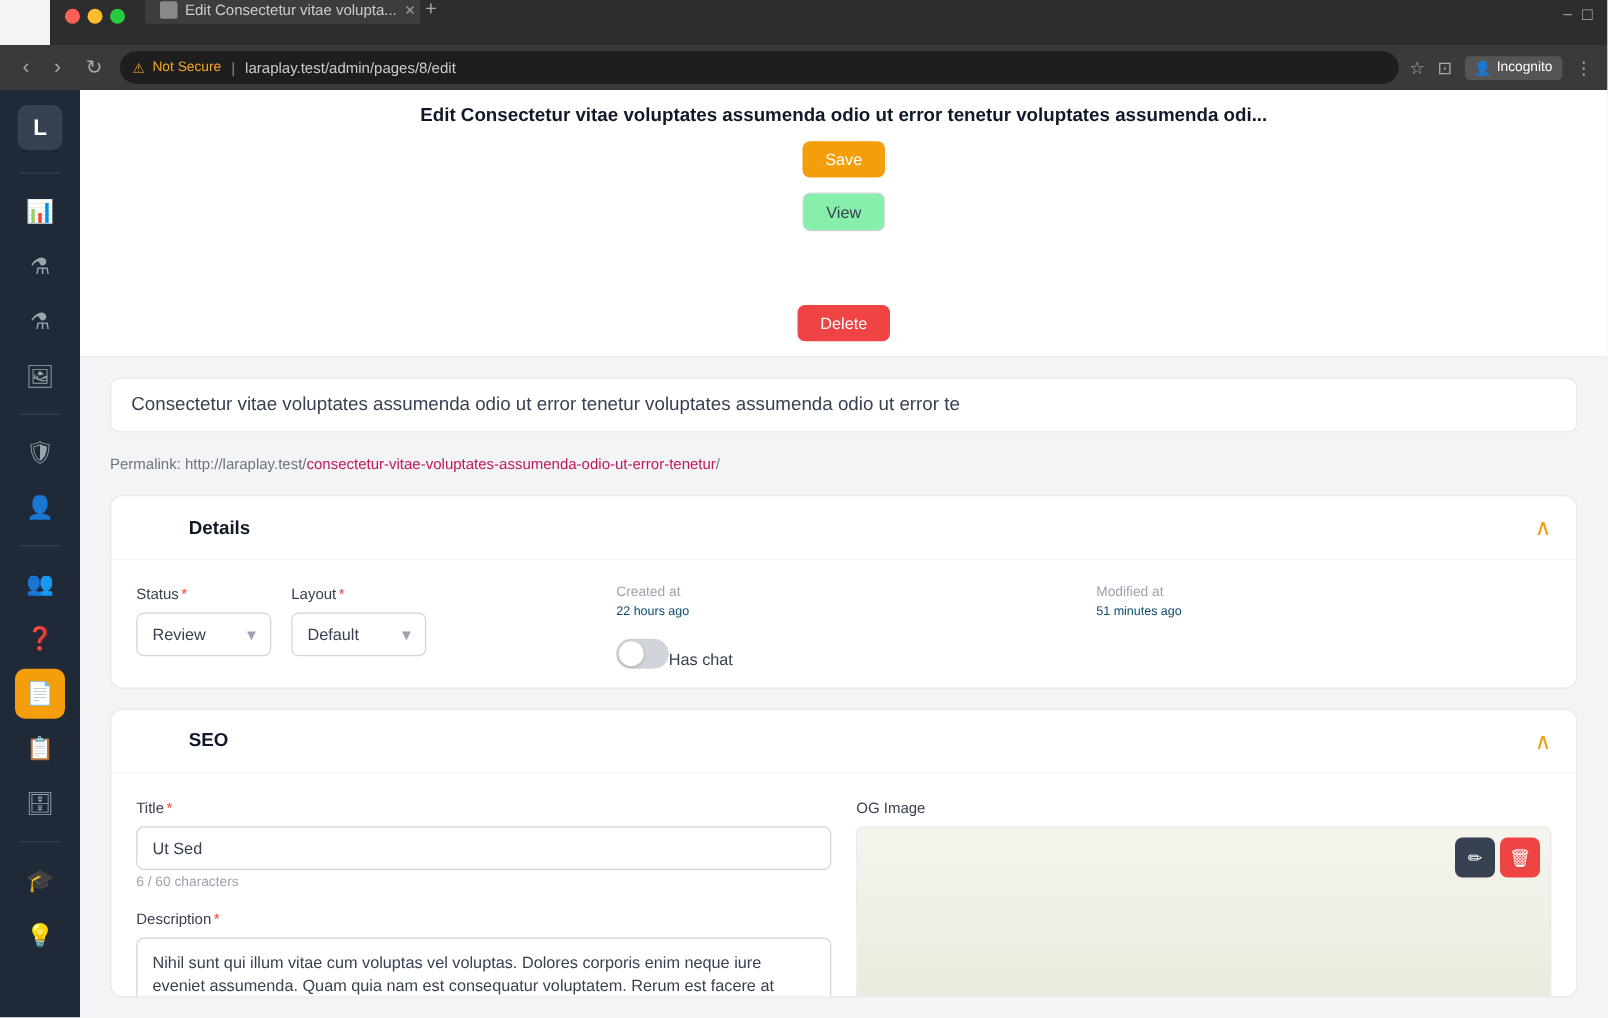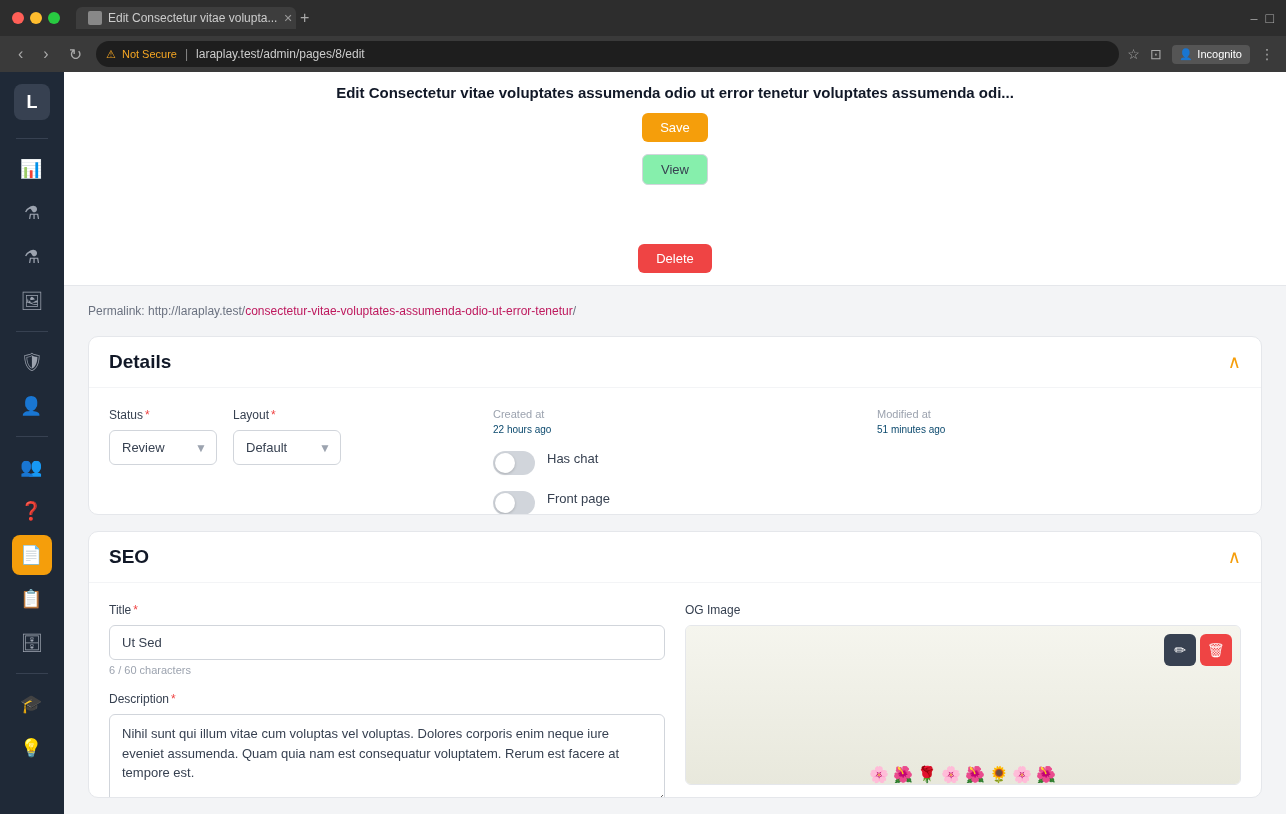--- a/index.html
+++ b/index.html
@@ -3,23 +3,24 @@
   <meta charset="utf-8">
   <style>
     * { box-sizing: border-box; margin: 0; padding: 0; }
     body { font-family: -apple-system, BlinkMacSystemFont, 'Segoe UI', sans-serif; background: #f3f4f6; overflow: hidden; }
 
     
     .browser-chrome {
       background: #2d2d2d;
       height: 36px;
       display: flex;
-      align-items: center;
-      padding: 4px 12px;
+      align-items: flex-end;
+      padding: 17px 12px;
       gap: 8px;
+      margin-left: 40px;
     }
     .traffic-lights { display: flex; gap: 6px; align-items: center; }
     .traffic-light { width: 12px; height: 12px; border-radius: 50%; }
     .tl-red { background: #ff5f57; }
     .tl-yellow { background: #ffbd2e; }
     .tl-green { background: #28ca41; }
     .tab-bar {
       display: flex;
       align-items: center;
       flex: 1;
@@ -242,23 +243,24 @@
       overflow: hidden;
     }
     .section-header {
       display: flex;
       align-items: center;
       justify-content: space-between;
       padding: 14px 20px;
       border-bottom: 1px solid #f3f4f6;
     }
     .section-title {
-      font-size: 19px;
+      font-size: 15px;
       font-weight: 600;
       color: #111827;
+      margin-left: 42px;
     }
     .section-toggle {
       color: #f59e0b;
       font-size: 18px;
       cursor: pointer;
     }
     .section-body {
       padding: 20px;
     }
     .field-label {
@@ -310,22 +312,21 @@
     }
 
     
     .toggle-group {
       display: flex;
       flex-direction: column;
       gap: 16px;
     }
     .toggle-row {
       display: flex;
-      align-items: flex-start;
-      gap: 12px;
+      align-items: flex-end;
     }
     .toggle-switch {
       width: 42px;
       height: 24px;
       background: #d1d5db;
       border-radius: 12px;
       position: relative;
       cursor: pointer;
       flex-shrink: 0;
     }
@@ -497,20 +498,23 @@
 
     <div class="top-bar">
       <span class="page-title">Edit Consectetur vitae voluptates assumenda odio ut error tenetur voluptates assumenda odi...</span>
       <button class="btn-save">Save</button>
       <button class="btn-view">View</button>
       <button class="btn-delete">Delete</button>
     </div>
 
     <div class="scroll-area">
 
+      <div class="title-input-wrapper">
+        <input class="title-input" type="text" value="Consectetur vitae voluptates assumenda odio ut error tenetur voluptates assumenda odio ut error te" style="">
+      </div>
 
       <div class="permalink-bar">
         <span>Permalink: http://laraplay.test/</span><a href="#">consectetur-vitae-voluptates-assumenda-odio-ut-error-tenetur</a><span>/</span>
       </div>
 
       <div class="section-card">
         <div class="section-header">
           <span class="section-title">Details</span>
           <span class="section-toggle">∧</span>
         </div>

